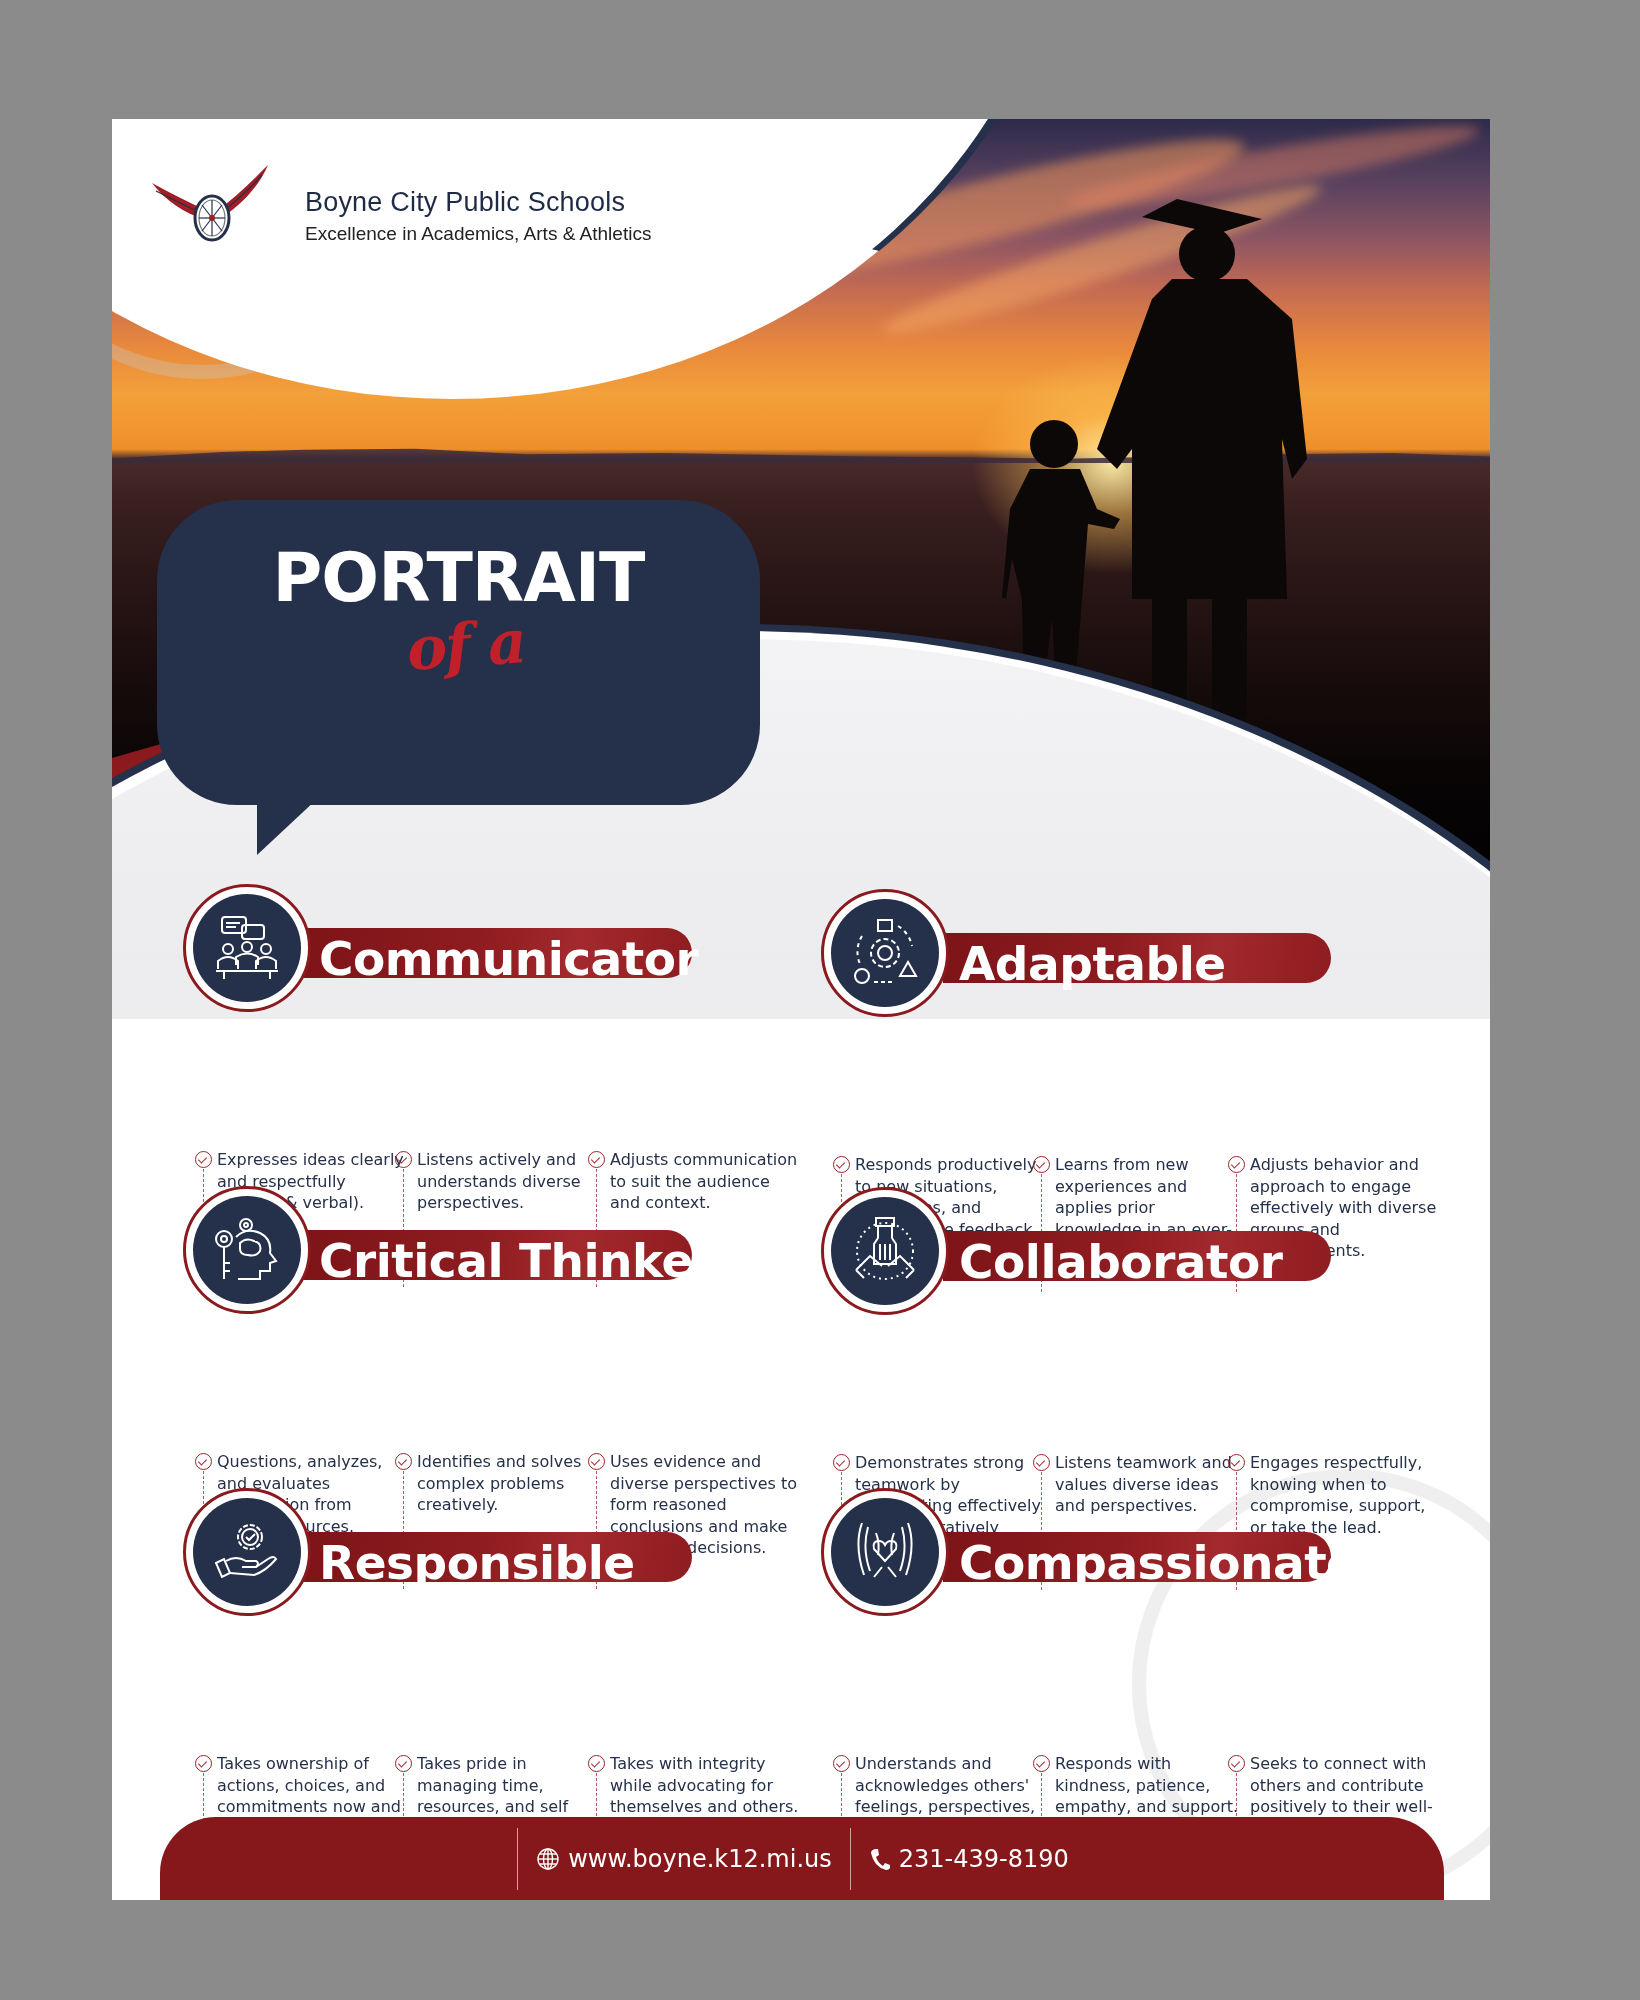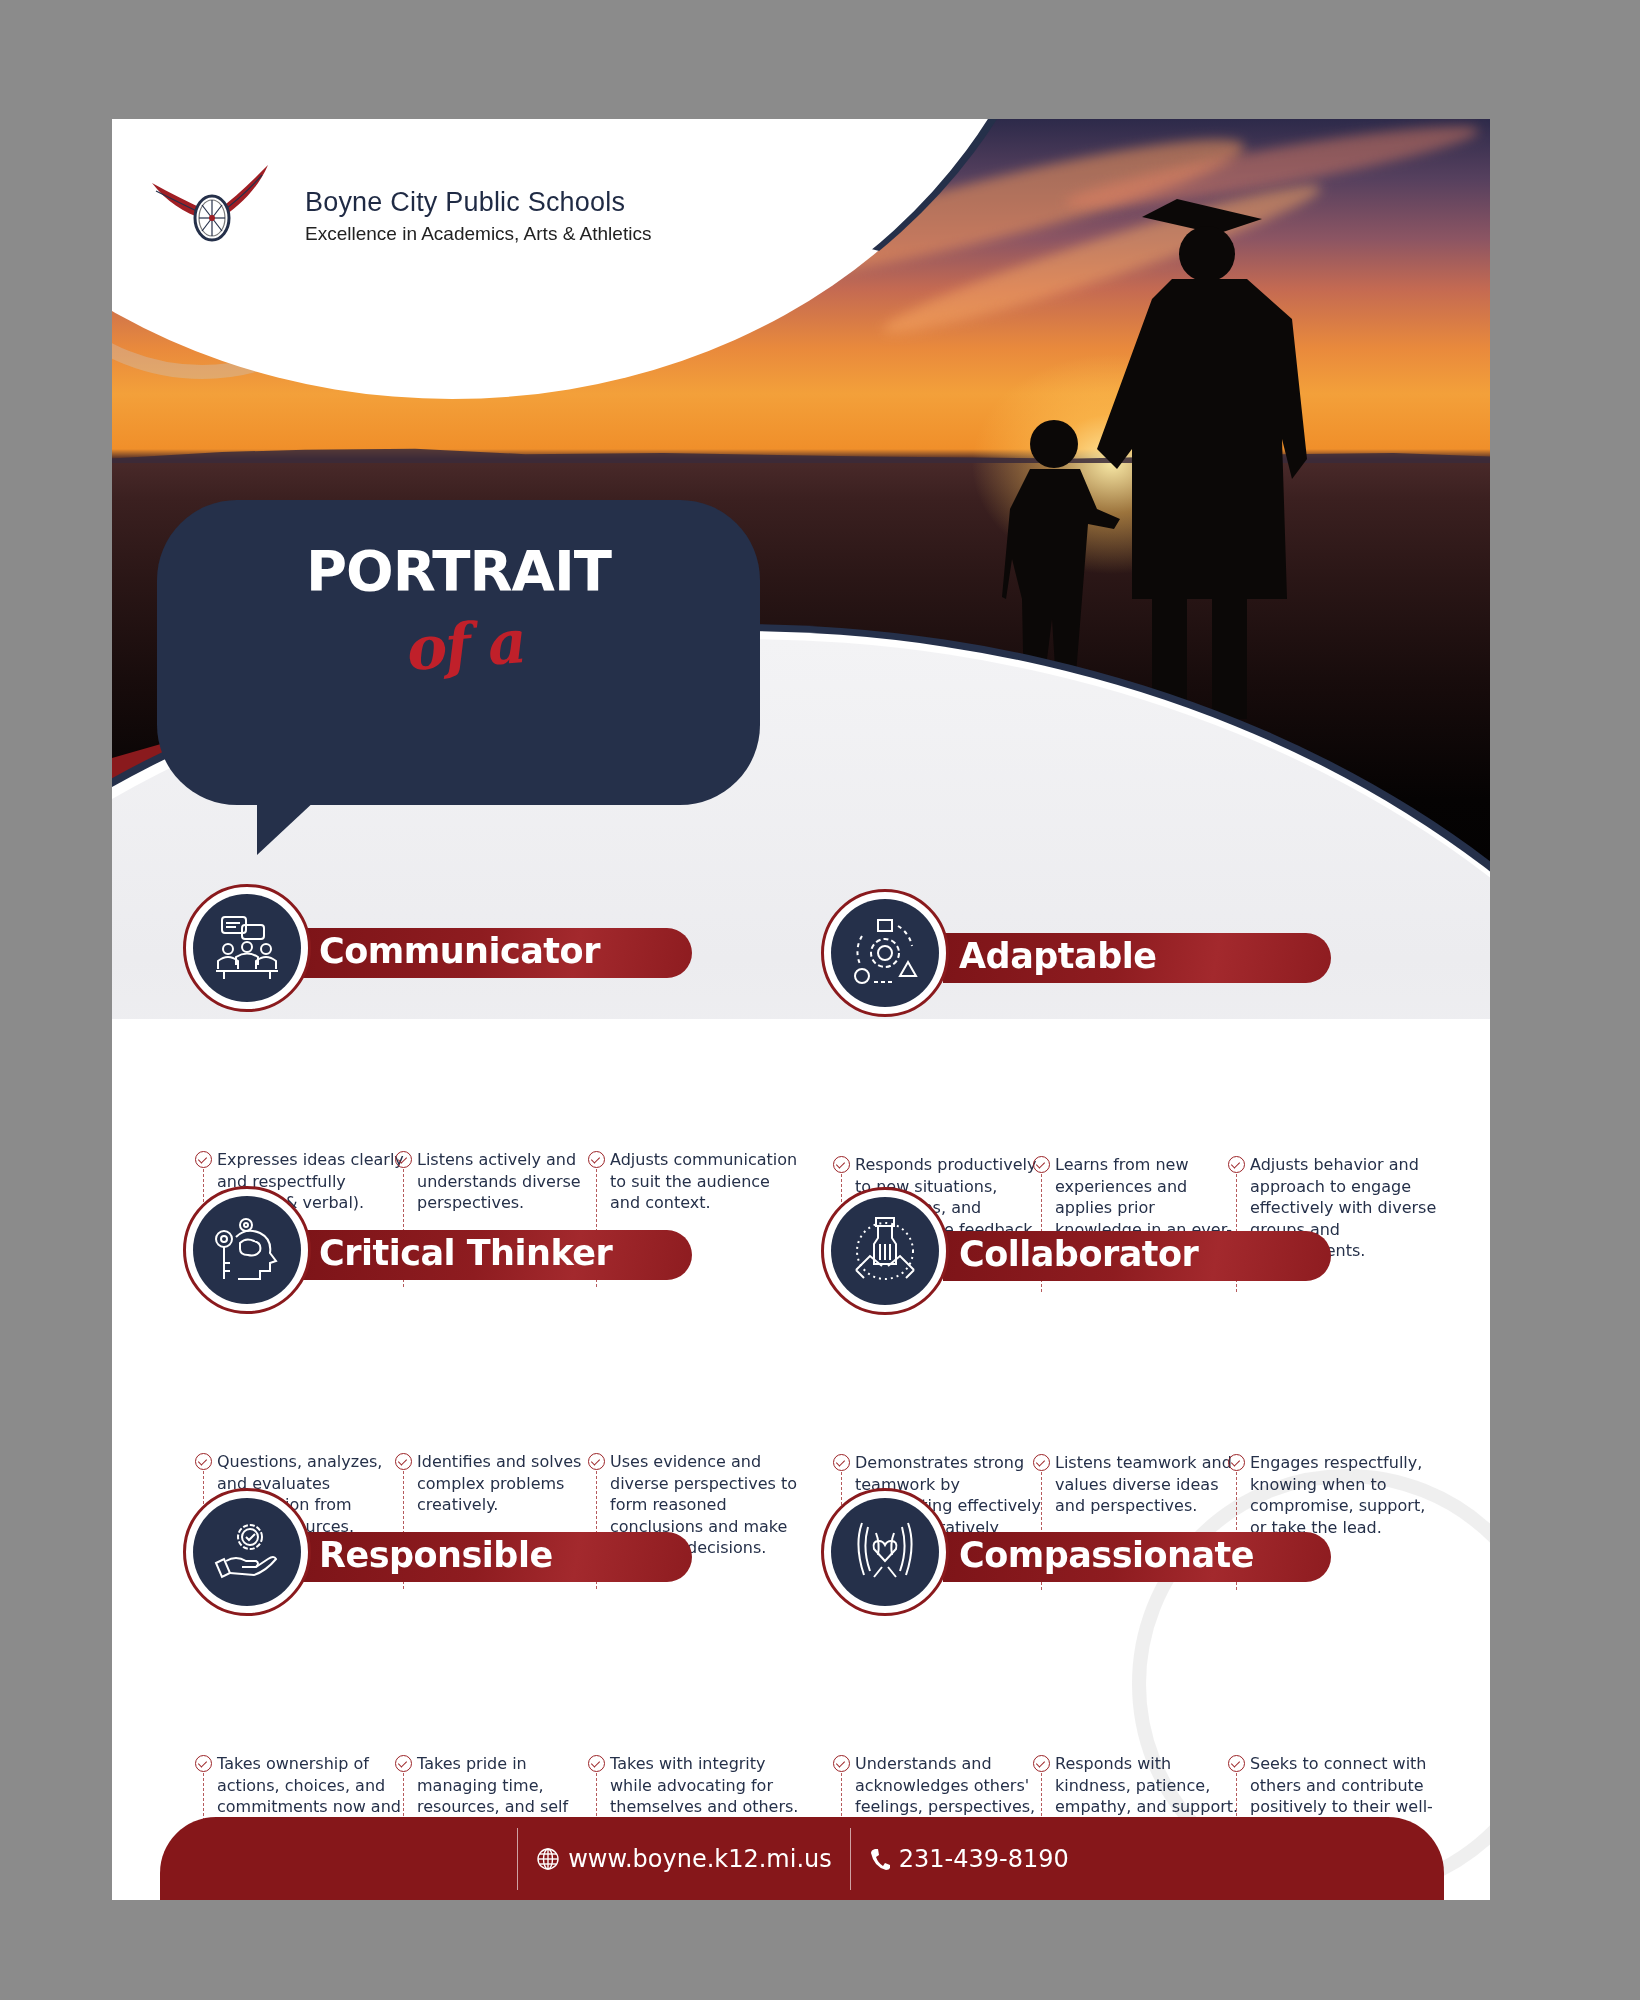--- a/index.html
+++ b/index.html
@@ -86,21 +86,21 @@
     background: #25304a; border-radius: 80px;
   }
   .bubble-tail {
     position: absolute; left: 145px; top: 680px; width: 0; height: 0;
     border-left: 0 solid transparent; border-right: 60px solid transparent;
     border-top: 56px solid #25304a;
   }
   .title-line {
     position: absolute; left: 0; width: 603px; text-align: center;
     font-family: "DejaVu Sans", sans-serif; font-weight: bold; color: #fff;
-    font-size: 56px; letter-spacing: -1px;
+    font-size: 68px; letter-spacing: -1px;
   }
   .title-of {
     position: absolute; left: 250px; top: 110px;
     font-family: "DejaVu Serif", serif; font-style: italic; font-weight: bold;
     color: #c0202a; font-size: 60px; letter-spacing: -2px; transform: rotate(-4deg);
   }
 
   
   .trait { position: absolute; }
   .trait-circle {
@@ -111,21 +111,21 @@
     position: absolute; left: 7px; top: 7px; width: 108px; height: 108px; border-radius: 50%;
     background: #25304a; display: flex; align-items: center; justify-content: center;
   }
   .trait-bar {
     position: absolute; height: 50px; border-radius: 0 25px 25px 0;
     background: linear-gradient(100deg, #7d1418 0%, #8e1c20 45%, #a3292d 70%, #8e1c20 100%);
     z-index: 1;
   }
   .trait-bar-label {
     position: absolute; left: 16px; top: 3px;
-    font-family: "DejaVu Sans", sans-serif; font-weight: bold; color: #fff; font-size: 35px;
+    font-family: "DejaVu Sans", sans-serif; font-weight: bold; color: #fff; font-size: 47px;
     letter-spacing: -0.5px; white-space: nowrap;
   }
   .bullet { position: absolute; width: 200px; }
   .bullet-check {
     position: absolute; left: 0; top: 2px; width: 17px; height: 17px; border-radius: 50%;
     border: 1.6px solid #9b2226;
   }
   .bullet-check::after {
     content: ""; position: absolute; left: 4px; top: 2.5px; width: 4px; height: 7px;
     border-right: 1.6px solid #9b2226; border-bottom: 1.6px solid #9b2226; transform: rotate(45deg);

